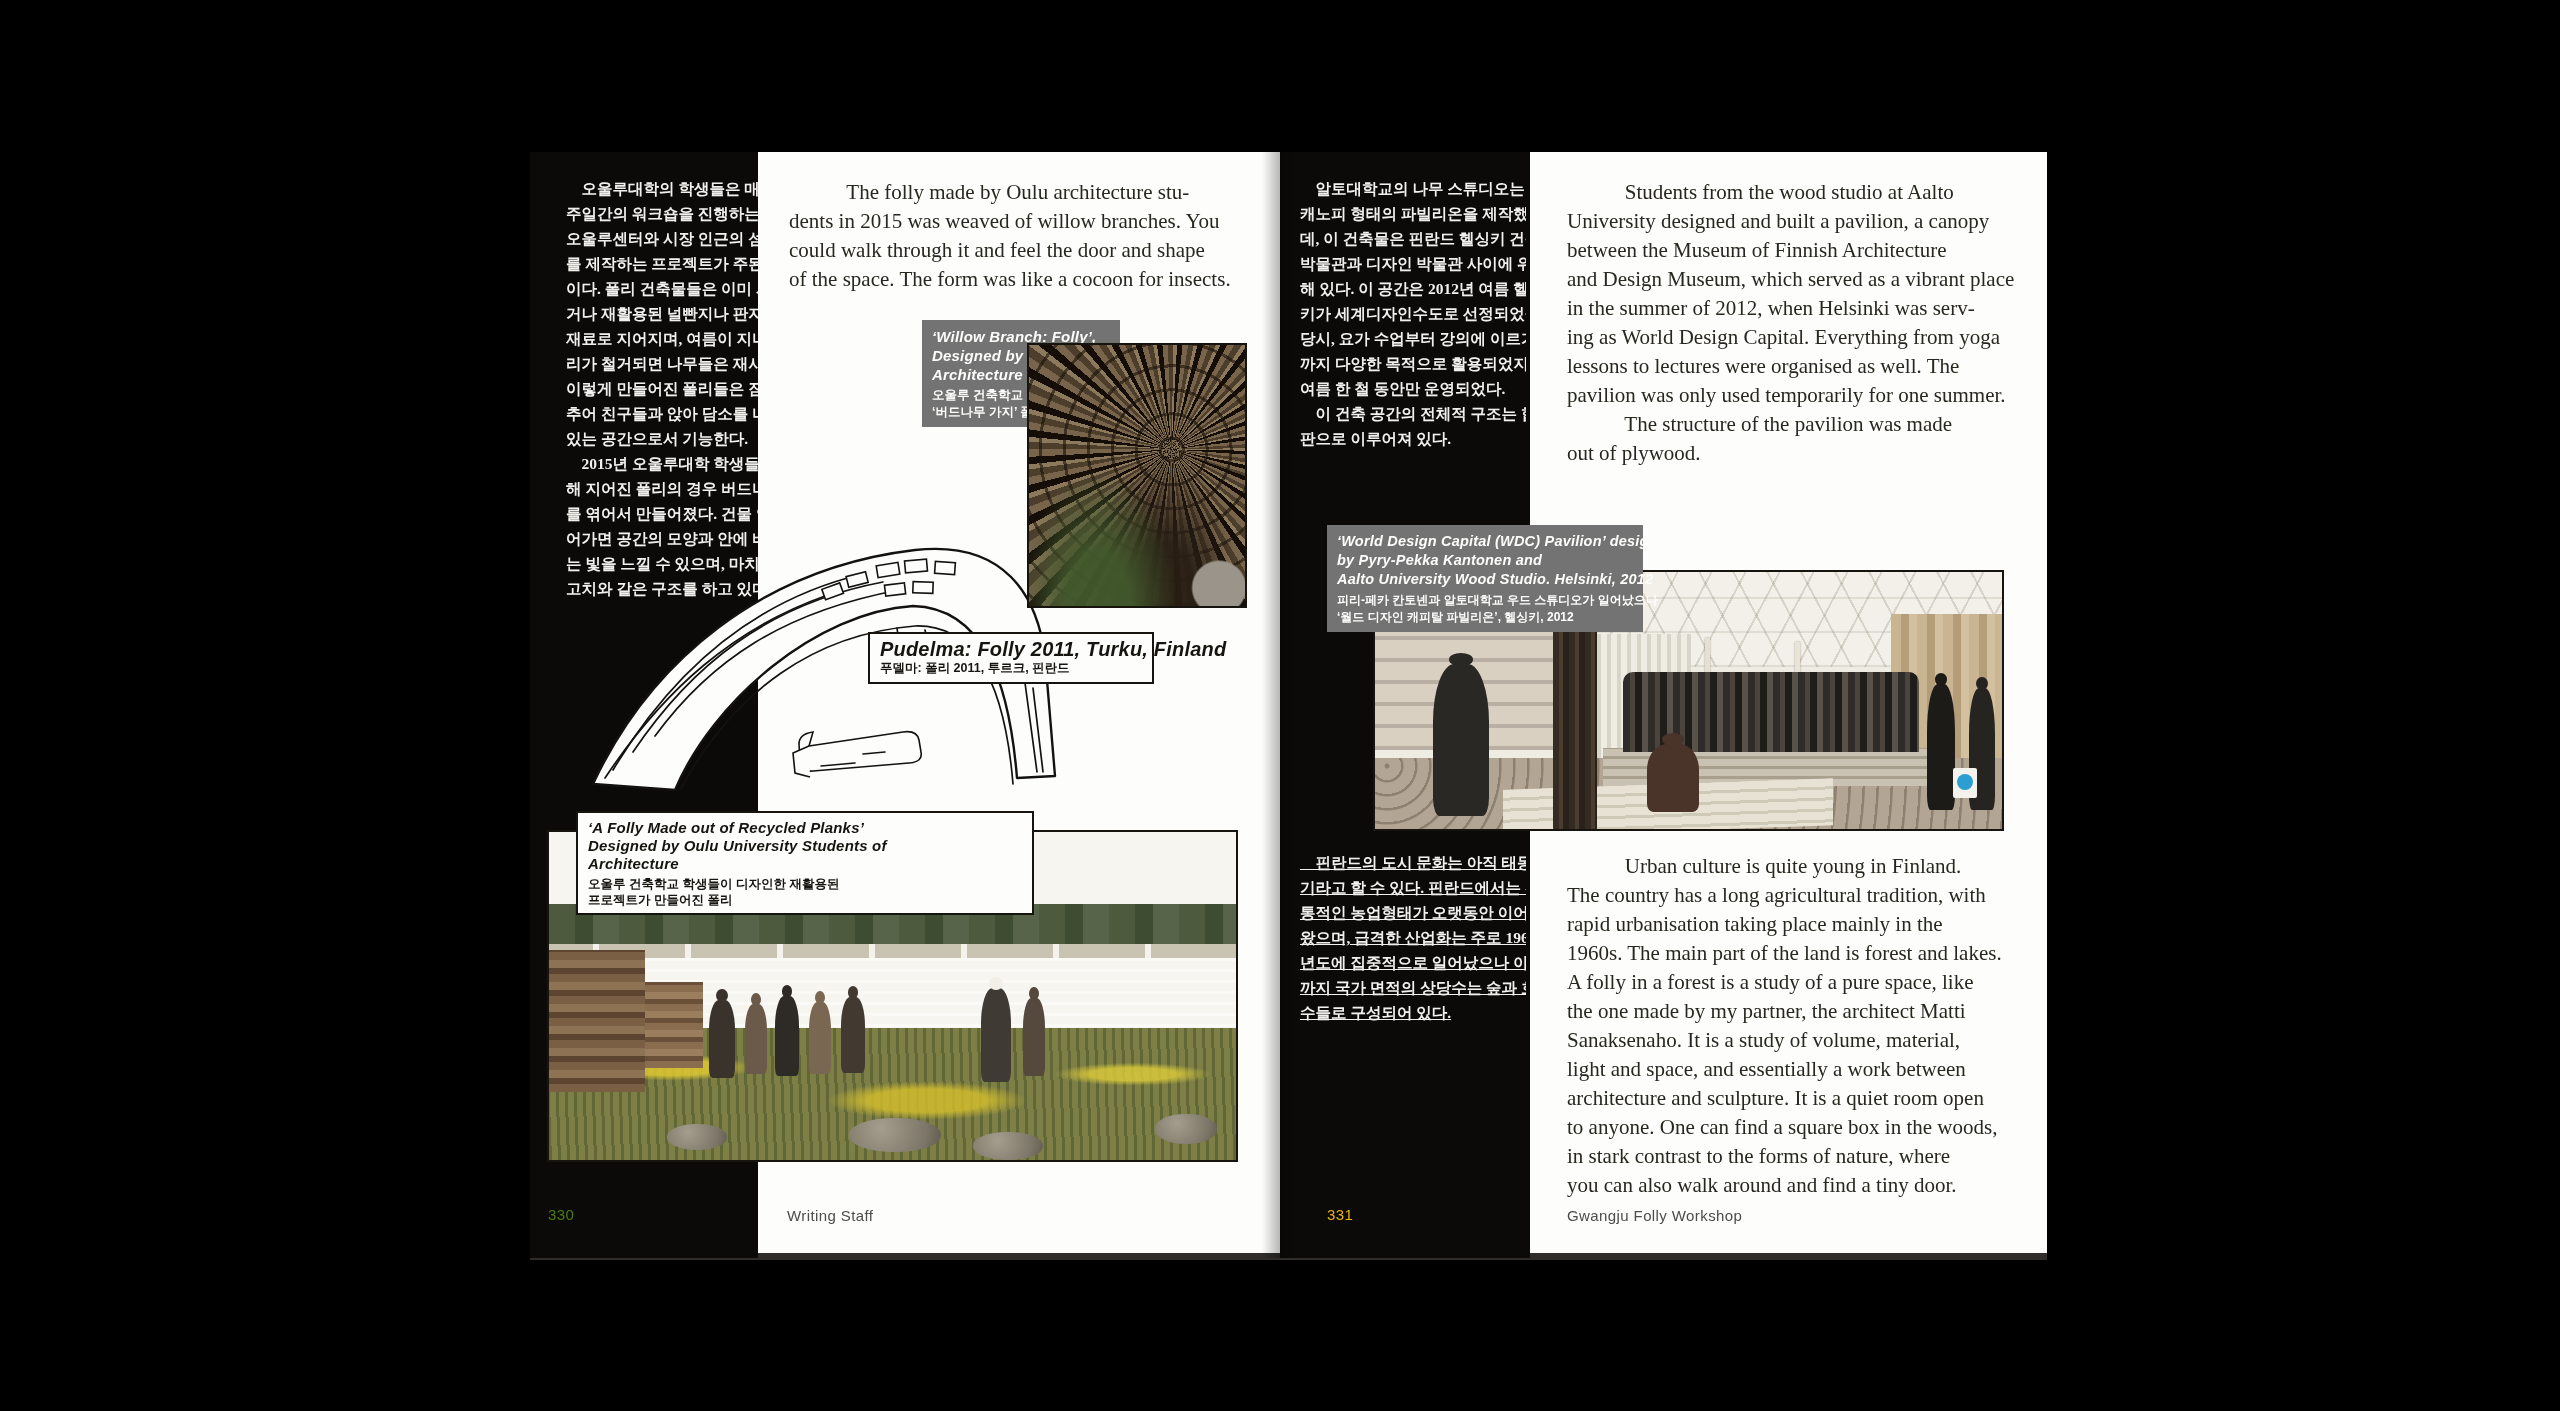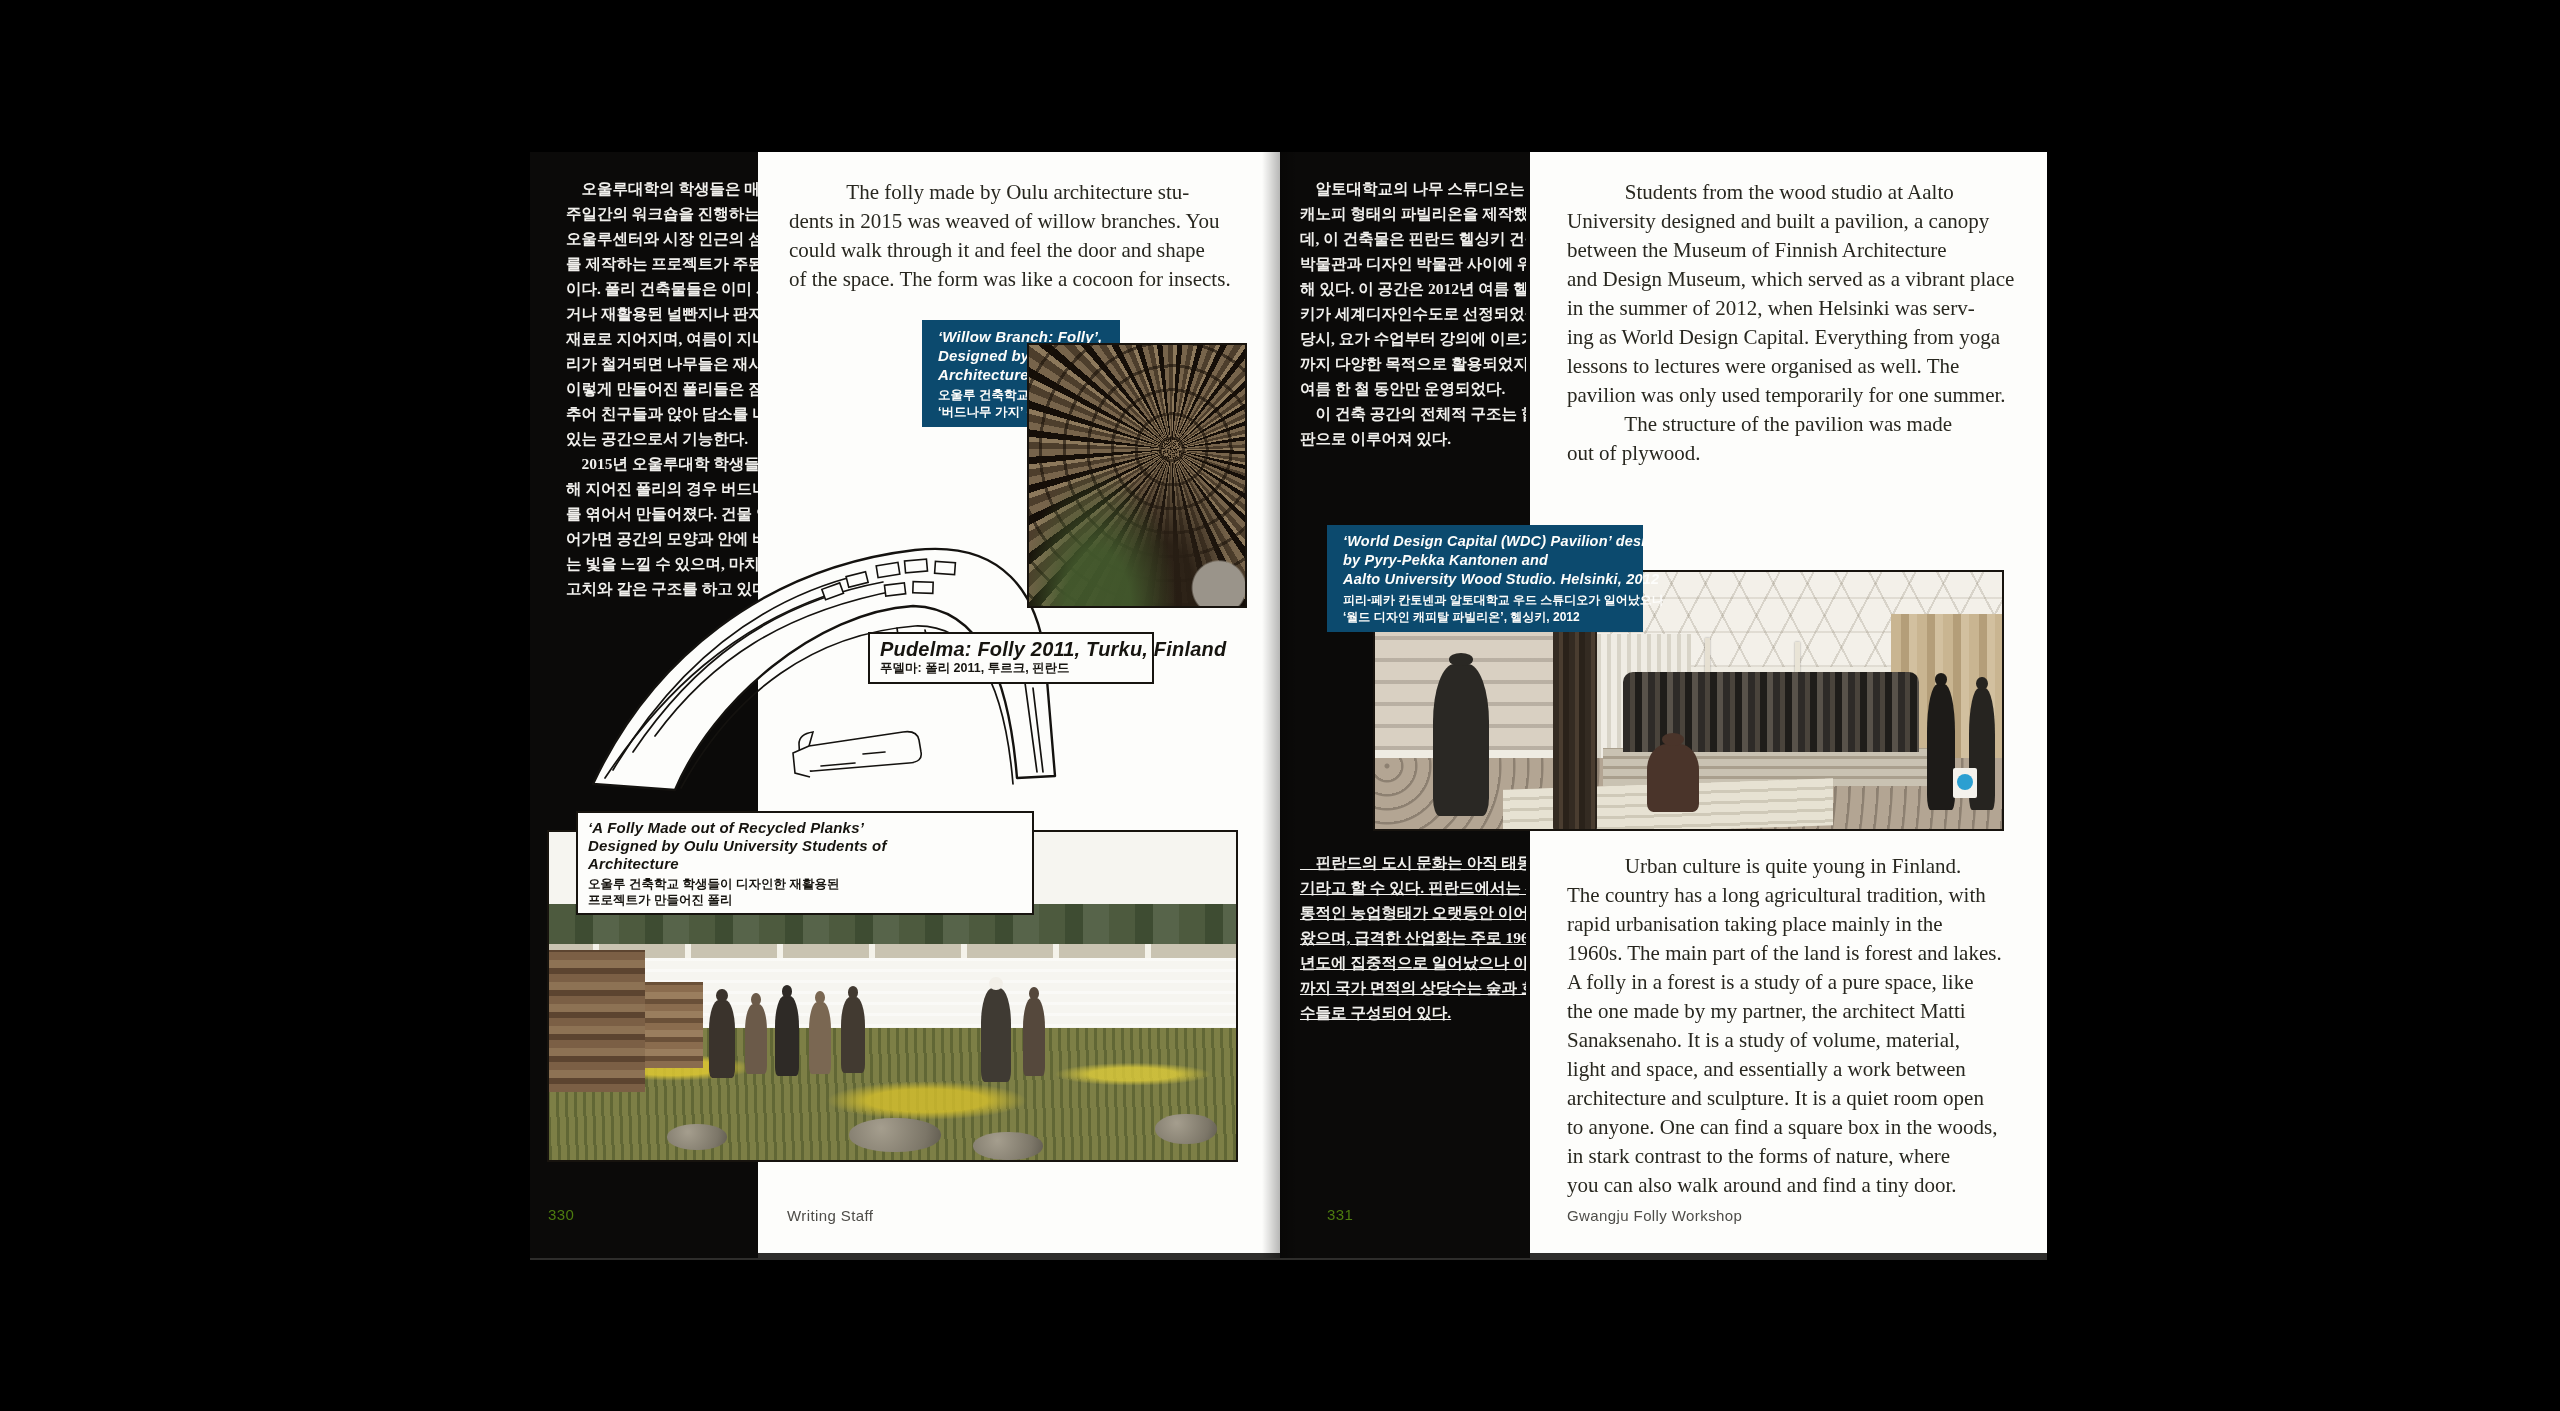--- a/index.html
+++ b/index.html
@@ -13,32 +13,32 @@
   #black-col-right{left:1280px;top:152px;width:250px;height:1106px;}
   
   .ko-block{font-size:15.5px;line-height:25px;color:#f1f0ed;white-space:pre;overflow:hidden;
             font-family:"Liberation Serif","DejaVu Serif",serif;font-weight:600;}
   .ko-block .ln{white-space:pre;}
   
   .en-block{font-size:21px;line-height:29px;color:#28271f;white-space:pre;}
   .en-block .ln{white-space:pre;}
   
   .label{box-sizing:border-box;}
-  .label-black{background:#0c4a6e;color:#fdfdfb;padding:7px 10px 6px 16px;}
+  .label-black{background:#737373;color:#fdfdfb;padding:7px 10px 6px 10px;}
   .label-white{background:#fdfdfb;color:#16140f;border:2px solid #17140f;padding:6px 10px 5px 10px;}
   .lbl-en{font:italic 700 15px/19px "Liberation Sans","DejaVu Sans",sans-serif;letter-spacing:.2px;}
   .lbl-en .ln{white-space:pre;}
   .lbl-ko{font:700 12.5px/17px "Liberation Sans","DejaVu Sans",sans-serif;margin-top:3px;}
   .lbl-ko .ln{white-space:pre;}
   
   .photo{border:2px solid #17130e;box-sizing:border-box;overflow:hidden;}
   
   .footer{font:400 15px/18px "Liberation Sans","DejaVu Sans",sans-serif;letter-spacing:.4px;}
   .pgnum-left{color:#4d7c0f;}
-  .pgnum-right{color:#4d7c0f;}
+  .pgnum-right{color:#eab308;}
   .running{color:#4d4c48;}
   
   .fig{position:absolute;border-radius:38% 38% 12% 12%;}
   .fig::before{content:'';position:absolute;top:-11px;left:28%;width:44%;height:13px;border-radius:50%;background:inherit;}
   .fig.hat::before{background:#f2efe8;}
   .rock{position:absolute;border-radius:48%;background:radial-gradient(circle at 35% 30%,#a59e8e,#7c7668 70%,#5f5a4e);}
   
   #fold{left:1262px;top:152px;width:36px;height:1106px;
         background:linear-gradient(90deg,rgba(0,0,0,0),rgba(0,0,0,.28) 50%,rgba(0,0,0,0));}
   #page-bottom-edge{left:530px;top:1253px;width:1517px;height:7px;background:#2e2d2b;}

